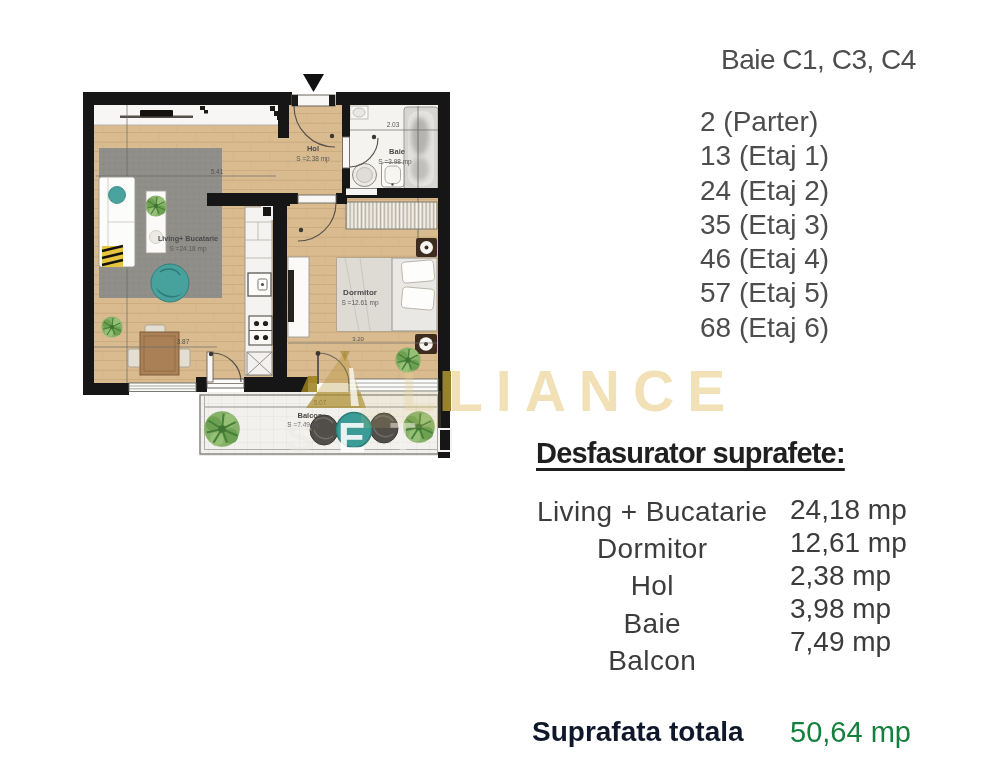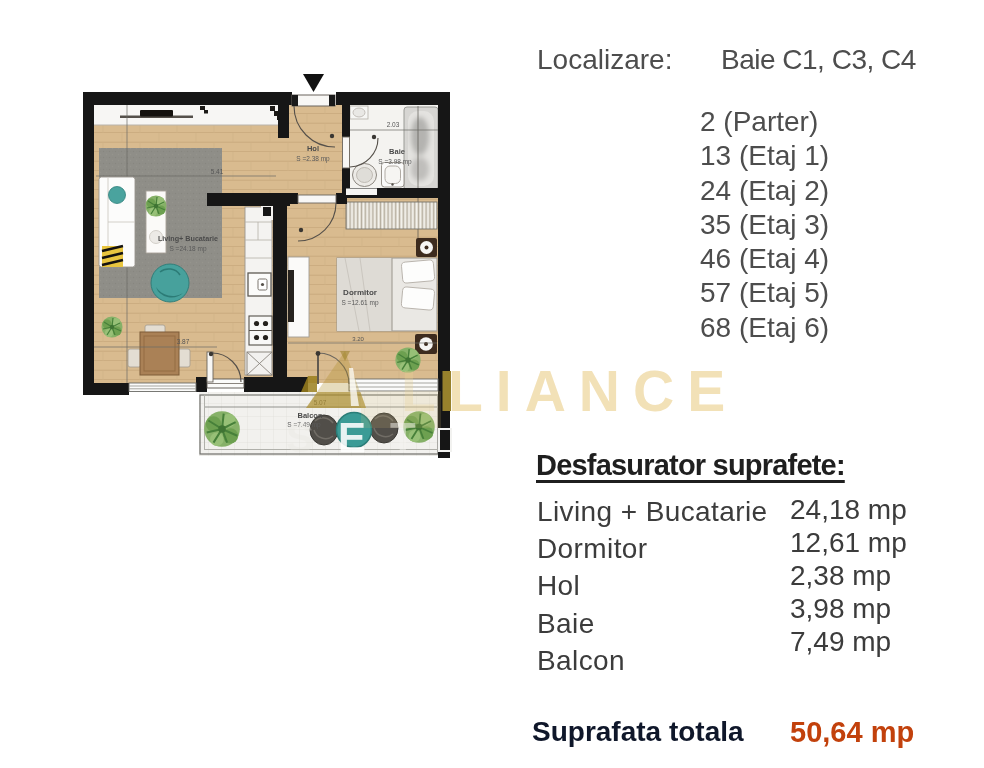--- a/index.html
+++ b/index.html
@@ -329,29 +329,28 @@
 <text x="448" y="411" font-family="Liberation Sans,sans-serif" font-weight="bold" font-size="57" letter-spacing="13" fill="#eed7a0" opacity="0.75">LIANCE</text>
 
 <text x="338" y="452" font-family="Liberation Sans,sans-serif" font-weight="bold" font-size="42" fill="#ffffff" opacity="0.88">E</text>
 
 <rect x="439" y="429" width="12" height="22" fill="none" stroke="#f2f2f0" stroke-width="2"></rect>
 
 <text x="286" y="452" font-family="Liberation Sans,sans-serif" font-weight="bold" font-size="42" fill="#e8e6e0" opacity="0.35">S</text>
 <text x="390" y="452" font-family="Liberation Sans,sans-serif" font-weight="bold" font-size="42" fill="#f5f4f0" opacity="0.5">T</text>
 </svg>
 
-<div class="txt" style="left:537px;top:44px;">Localizare:</div>
 
 <div class="txt" style="left:721px;top:44px;letter-spacing:-0.5px;">Baie C1, C3, C4</div>
 
 
 <div class="txt" style="left:700px;top:105px;width:224px;line-height:34.3px;">2 (Parter)<br>13 (Etaj 1)<br>24 (Etaj 2)<br>35 (Etaj 3)<br>46 (Etaj 4)<br>57 (Etaj 5)<br>68 (Etaj 6)</div>
 
-<div class="txt" style="left:536px;top:437px;color:#1f1f1f;font-weight:bold;font-size:29px;text-decoration:underline;text-underline-offset:5px;text-decoration-skip-ink:none;text-decoration-thickness:2.5px;letter-spacing:-0.8px;margin-top:12px;">Desfasurator suprafete:</div>
-
-<div class="txt" style="left:537px;top:493px;color:#3c3c3c;line-height:37.2px;letter-spacing:0.4px;">Living + Bucatarie<br>Dormitor<br>Hol<br>Baie<br>Balcon</div>
+<div class="txt" style="left:536px;top:437px;color:#1f1f1f;font-weight:bold;font-size:29px;text-decoration:underline;text-underline-offset:5px;text-decoration-skip-ink:none;text-decoration-thickness:2.5px;letter-spacing:-0.8px;">Desfasurator suprafete:</div>
+
+<div class="txt" style="left:537px;top:493px;color:#3c3c3c;line-height:37.2px;letter-spacing:0.4px;text-align:center;">Living + Bucatarie<br>Dormitor<br>Hol<br>Baie<br>Balcon</div>
 
 <div class="txt" style="left:790px;top:493px;color:#3c3c3c;line-height:33px;">24,18 mp<br>12,61 mp<br>2,38 mp<br>3,98 mp<br>7,49 mp</div>
 
 <div class="txt" style="left:532px;top:716px;color:#0f172a;font-weight:bold;font-size:28px;">Suprafata totala</div>
 
-<div class="txt" style="left:790px;top:716px;color:#c2410c;font-weight:bold;font-size:29px;">50,64 mp</div>
+<div class="txt" style="left:790px;top:716px;color:#15803d;font-weight:normal;font-size:29px;">50,64 mp</div>
 </div>
 
 </body></html>

